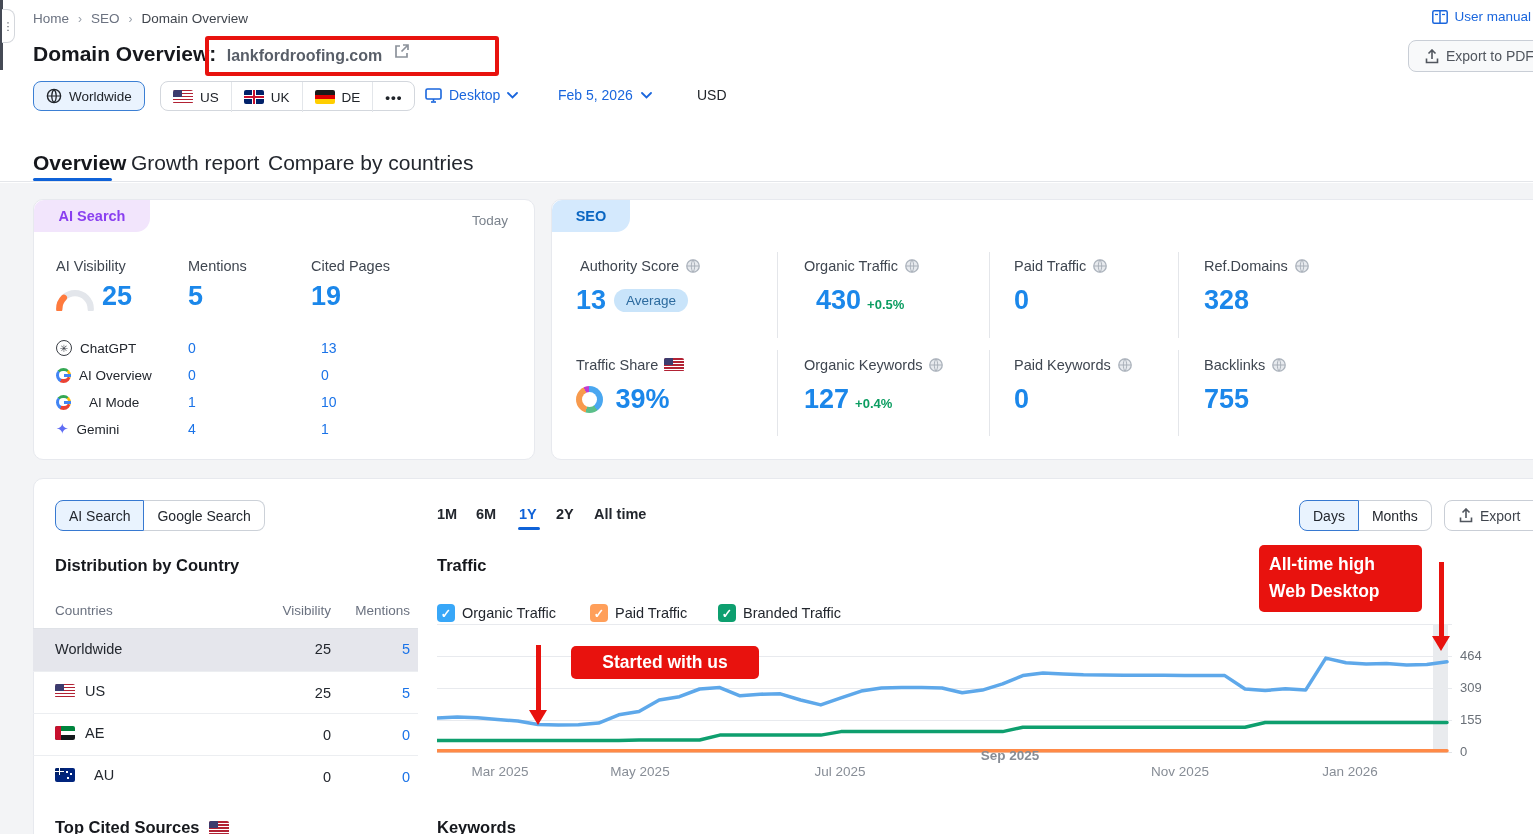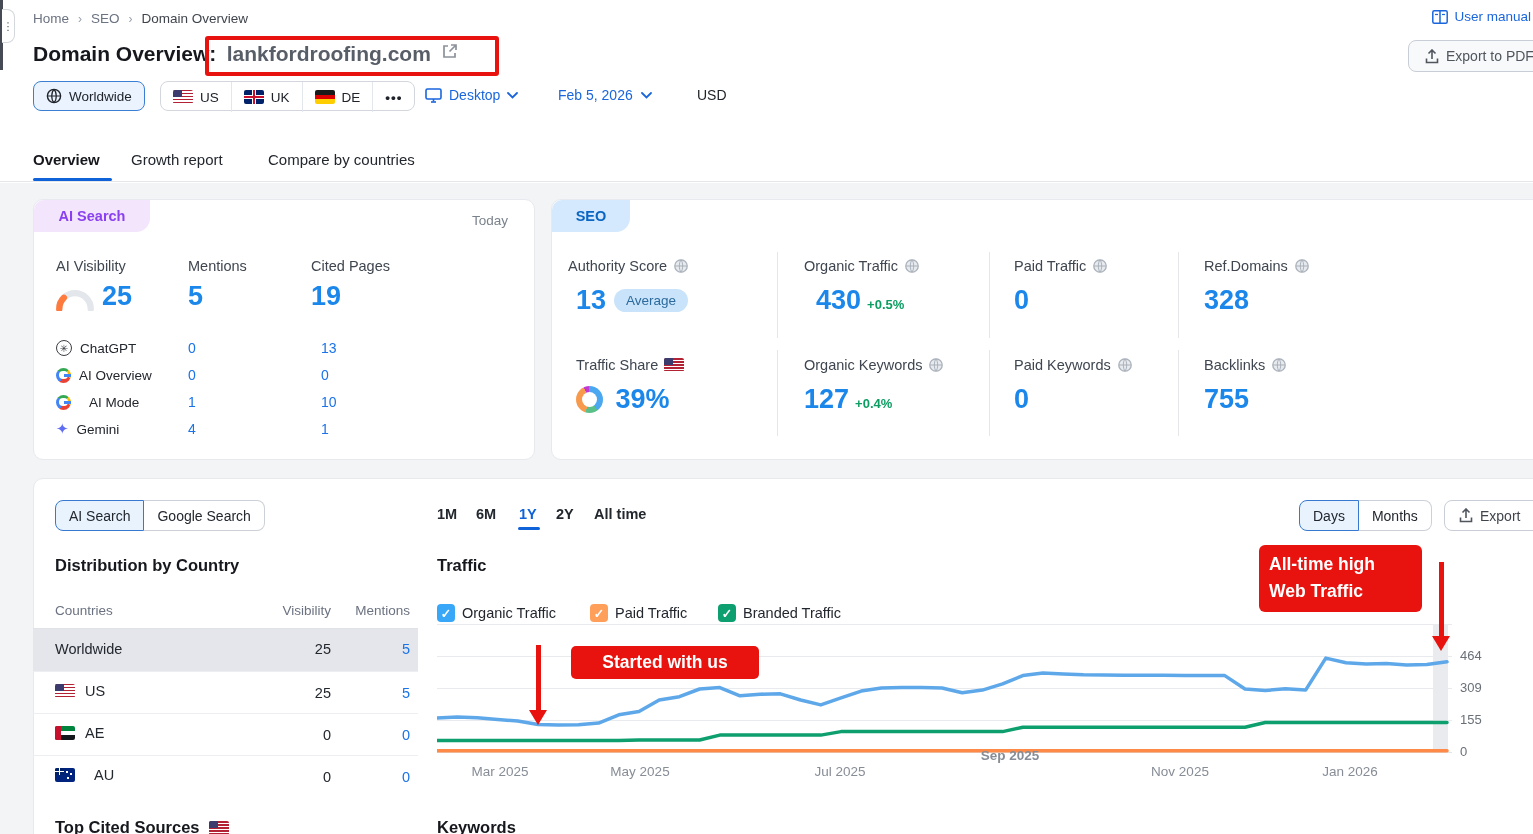--- a/index.html
+++ b/index.html
@@ -8,31 +8,31 @@
   .abs { position:absolute; }
   .stage { position:absolute; left:0; top:0; width:1533px; height:834px; overflow:hidden; background:#fff; }
   .main-bg { position:absolute; left:0; top:183px; width:1533px; height:651px; background:#f3f4f6; }
 
   
   .crumb { font-size:13.5px; color:#6b7280; }
   .crumb-sep { color:#9aa1ab; margin:0 9px; font-size:12px; }
   .crumb-last { color:#40454d; }
   .link-blue { color:#1a66dd; }
   .title-dark { font-size:21px; font-weight:700; color:#16181d; }
-  .title-gray { font-size:21px; font-weight:700; color:#585e68; }
+  .title-gray { font-size:16px; font-weight:700; color:#585e68; }
 
   .btn { display:inline-flex; align-items:center; gap:7px; border:1px solid #c9ced6; border-radius:8px; background:#f8f9fa; color:#51565e; font-size:14px; }
 
   .chip { display:inline-flex; align-items:center; gap:7px; height:30px; padding:0 12px; font-size:13.5px; color:#20242a; }
   .chip-sel { background:#eaf3fe; border:1.5px solid #3b7fd4; border-radius:8px; }
   .chip-group { display:inline-flex; border:1px solid #d3d7dd; border-radius:8px; background:#fff; height:30px; align-items:stretch; }
   .chip-group .chip { border-right:1px solid #e3e6ea; }
   .chip-group .chip:last-child { border-right:none; }
 
-  .tab { font-size:15px; color:#23272e; }
+  .tab { font-size:21px; color:#23272e; }
   .tab-active { font-weight:700; color:#15171c; }
   .tab-underline { position:absolute; height:3px; background:#0f62d8; border-radius:2px; }
 
   
   .card { position:absolute; background:#fff; border:1px solid #e7e9ee; border-radius:10px; }
   .card-tag { position:absolute; font-size:14.5px; font-weight:700; padding:8px 0; text-align:center; border-radius:10px 0 14px 0; }
   .lbl { font-size:14.5px; color:#3f4650; display:inline-flex; align-items:center; gap:6px; }
   .big-num { font-size:27px; font-weight:700; color:#1b87ea; }
   .delta { font-size:13px; font-weight:700; color:#0b9d61; margin-left:6px; }
   .pill { background:#c9e4fa; color:#2c6a9e; font-size:13.5px; font-weight:400; border-radius:12px; padding:4px 12px; margin-left:8px; vertical-align:4px; }
@@ -257,21 +257,21 @@
   <div class="card" style="left:551px;top:199px;width:1002px;height:261px;">
     <div class="card-tag" style="left:0;top:0;width:78px;background:#d4e9fd;color:#0a66c2;">SEO</div>
 
     <div class="vdiv" style="left:225px;top:52px;height:86px;"></div>
     <div class="vdiv" style="left:437px;top:52px;height:86px;"></div>
     <div class="vdiv" style="left:626px;top:52px;height:86px;"></div>
     <div class="vdiv" style="left:225px;top:150px;height:86px;"></div>
     <div class="vdiv" style="left:437px;top:150px;height:86px;"></div>
     <div class="vdiv" style="left:626px;top:150px;height:86px;"></div>
 
-    <div class="abs lbl" style="left:16px;top:58px;">
+    <div class="abs lbl" style="left:28px;top:58px;">
       <span>Authority Score</span>
       <svg class="ic" width="16" height="16" viewBox="0 0 16 16">
           <circle cx="8" cy="8" r="7" fill="#e7eaee"></circle>
           <circle cx="8" cy="8" r="6.2" fill="none" stroke="#aab1ba" stroke-width="1.2"></circle>
           <path d="M2 8 H14 M8 2 C5.8 4 5.8 12 8 14 M8 2 C10.2 4 10.2 12 8 14" fill="none" stroke="#aab1ba" stroke-width="1"></path>
         </svg>
     </div>
     <div class="abs" style="left:24px;top:85px;white-space:nowrap;">
       <span class="big-num">13</span><span class="pill">Average</span>
     </div>
@@ -466,19 +466,19 @@
   <div class="xtick" style="left:1350px;top:764px;">Jan 2026</div>
 
   <div class="abs h2" style="left:437px;top:818px;">Keywords</div>
 
   <div class="anno-box" style="left:205px;top:36px;width:294px;height:40px;"></div>
 
   <div class="anno-lbl" style="left:571px;top:646px;width:188px;height:33px;font-size:17.5px;display:flex;align-items:center;justify-content:center;">Started with us</div>
   <div class="arrow-line" style="left:536px;top:645px;height:66px;"></div>
   <div class="arrow-head" style="left:529px;top:710px;"></div>
 
-  <div class="anno-lbl" style="left:1259px;top:545px;width:163px;height:67px;font-size:17.5px;padding:6px 10px;border-radius:6px;">
+  <div class="anno-lbl" style="left:1259px;top:545px;width:163px;height:67px;font-size:17.5px;padding:6px 10px;">
     <div>All-time high</div>
-    <div>Web Traffic</div>
+    <div>Web Desktop</div>
   </div>
   <div class="arrow-line" style="left:1439px;top:562px;height:75px;"></div>
   <div class="arrow-head" style="left:1432px;top:636px;"></div>
 </div>
 
 </body></html>

